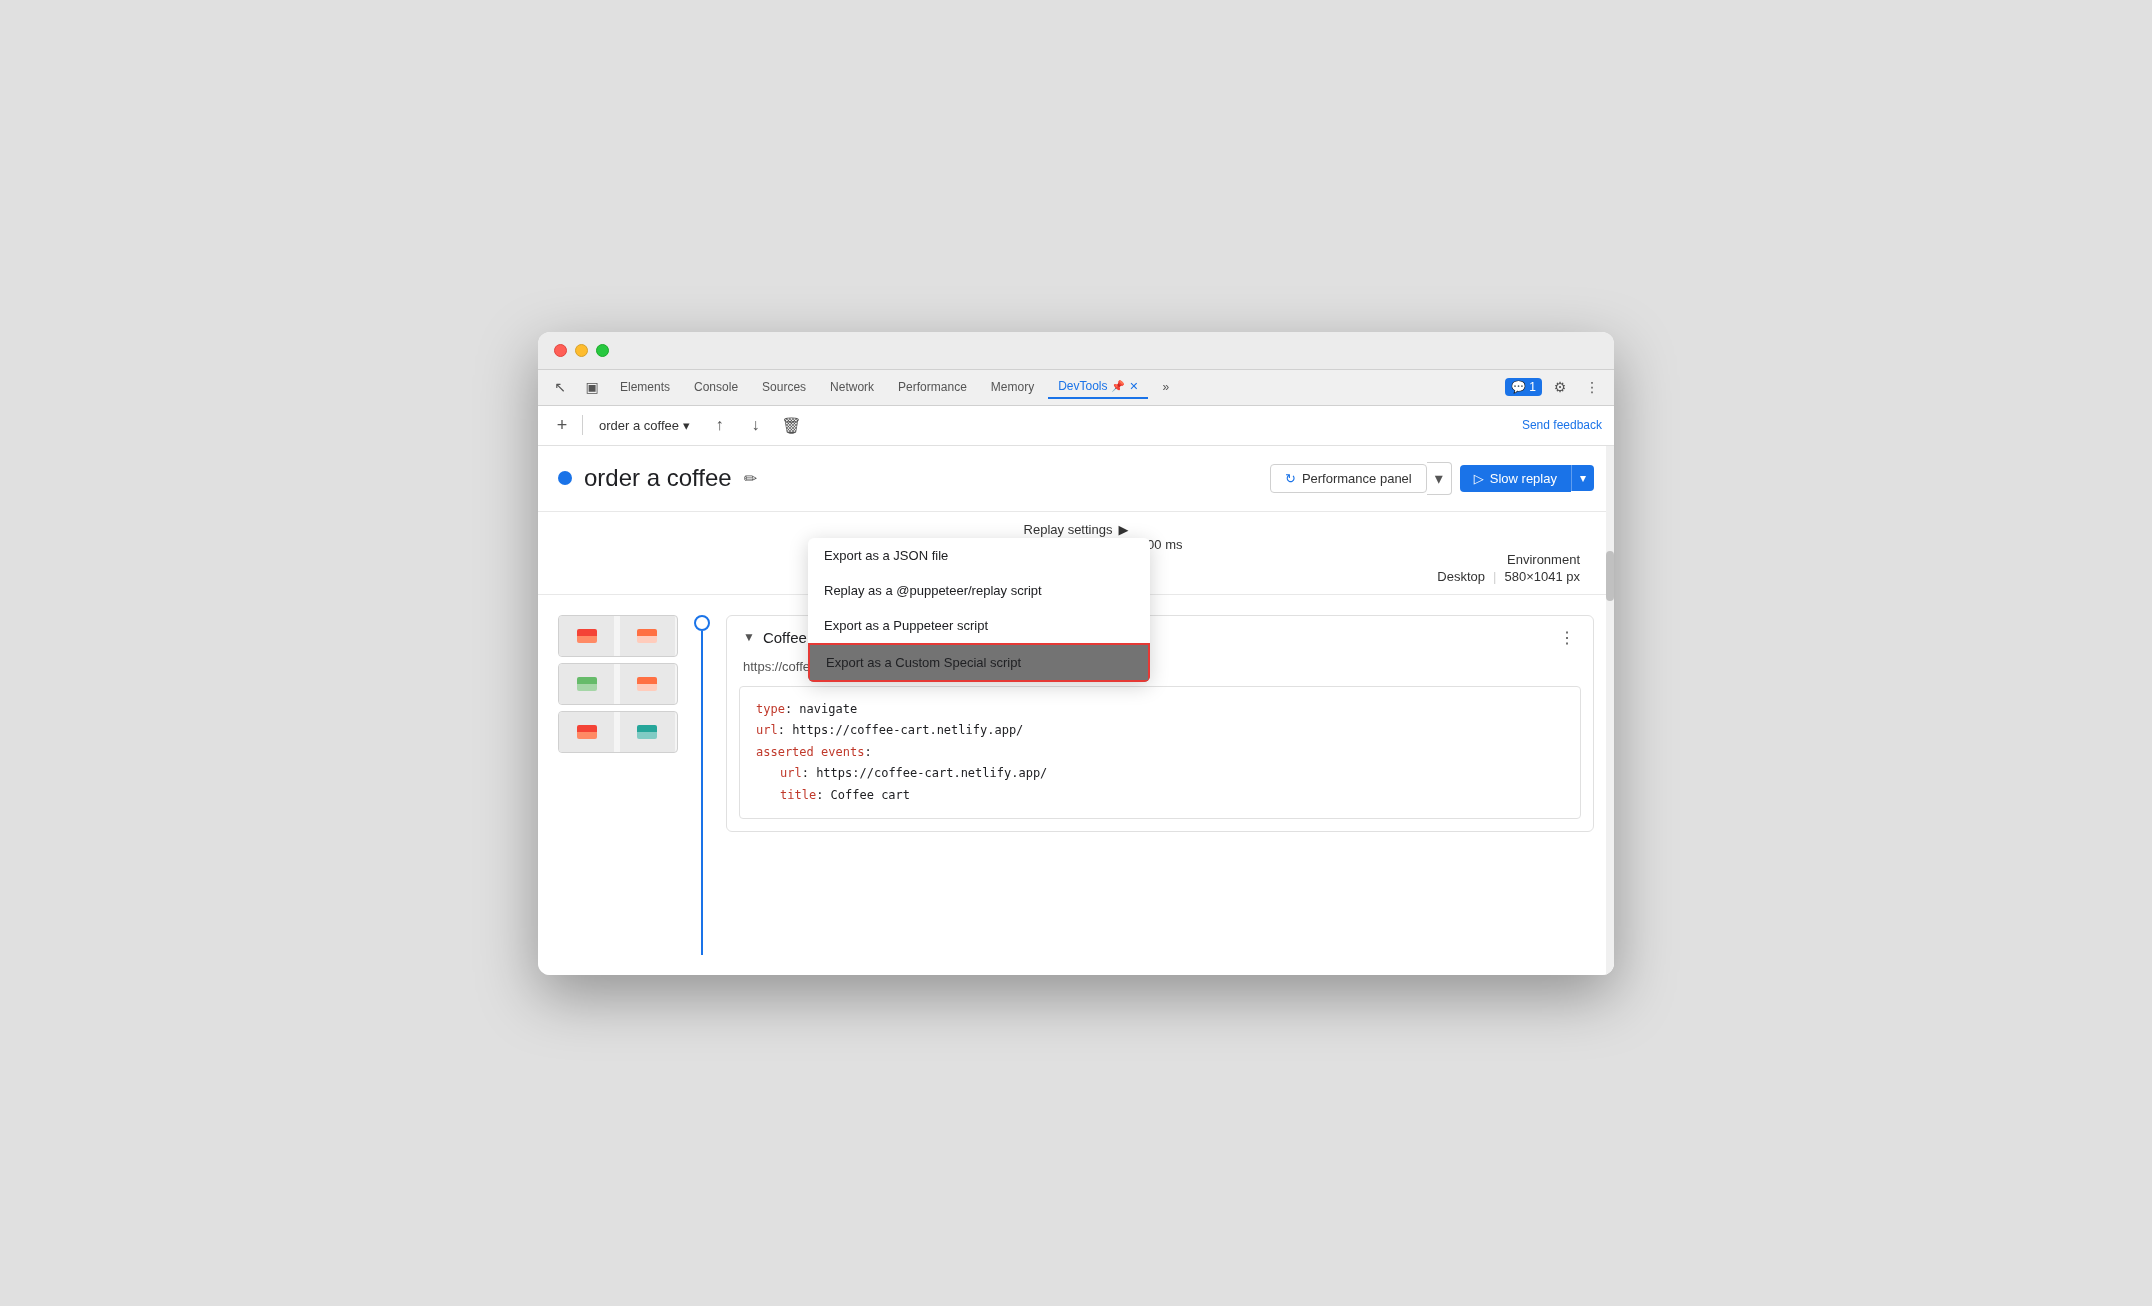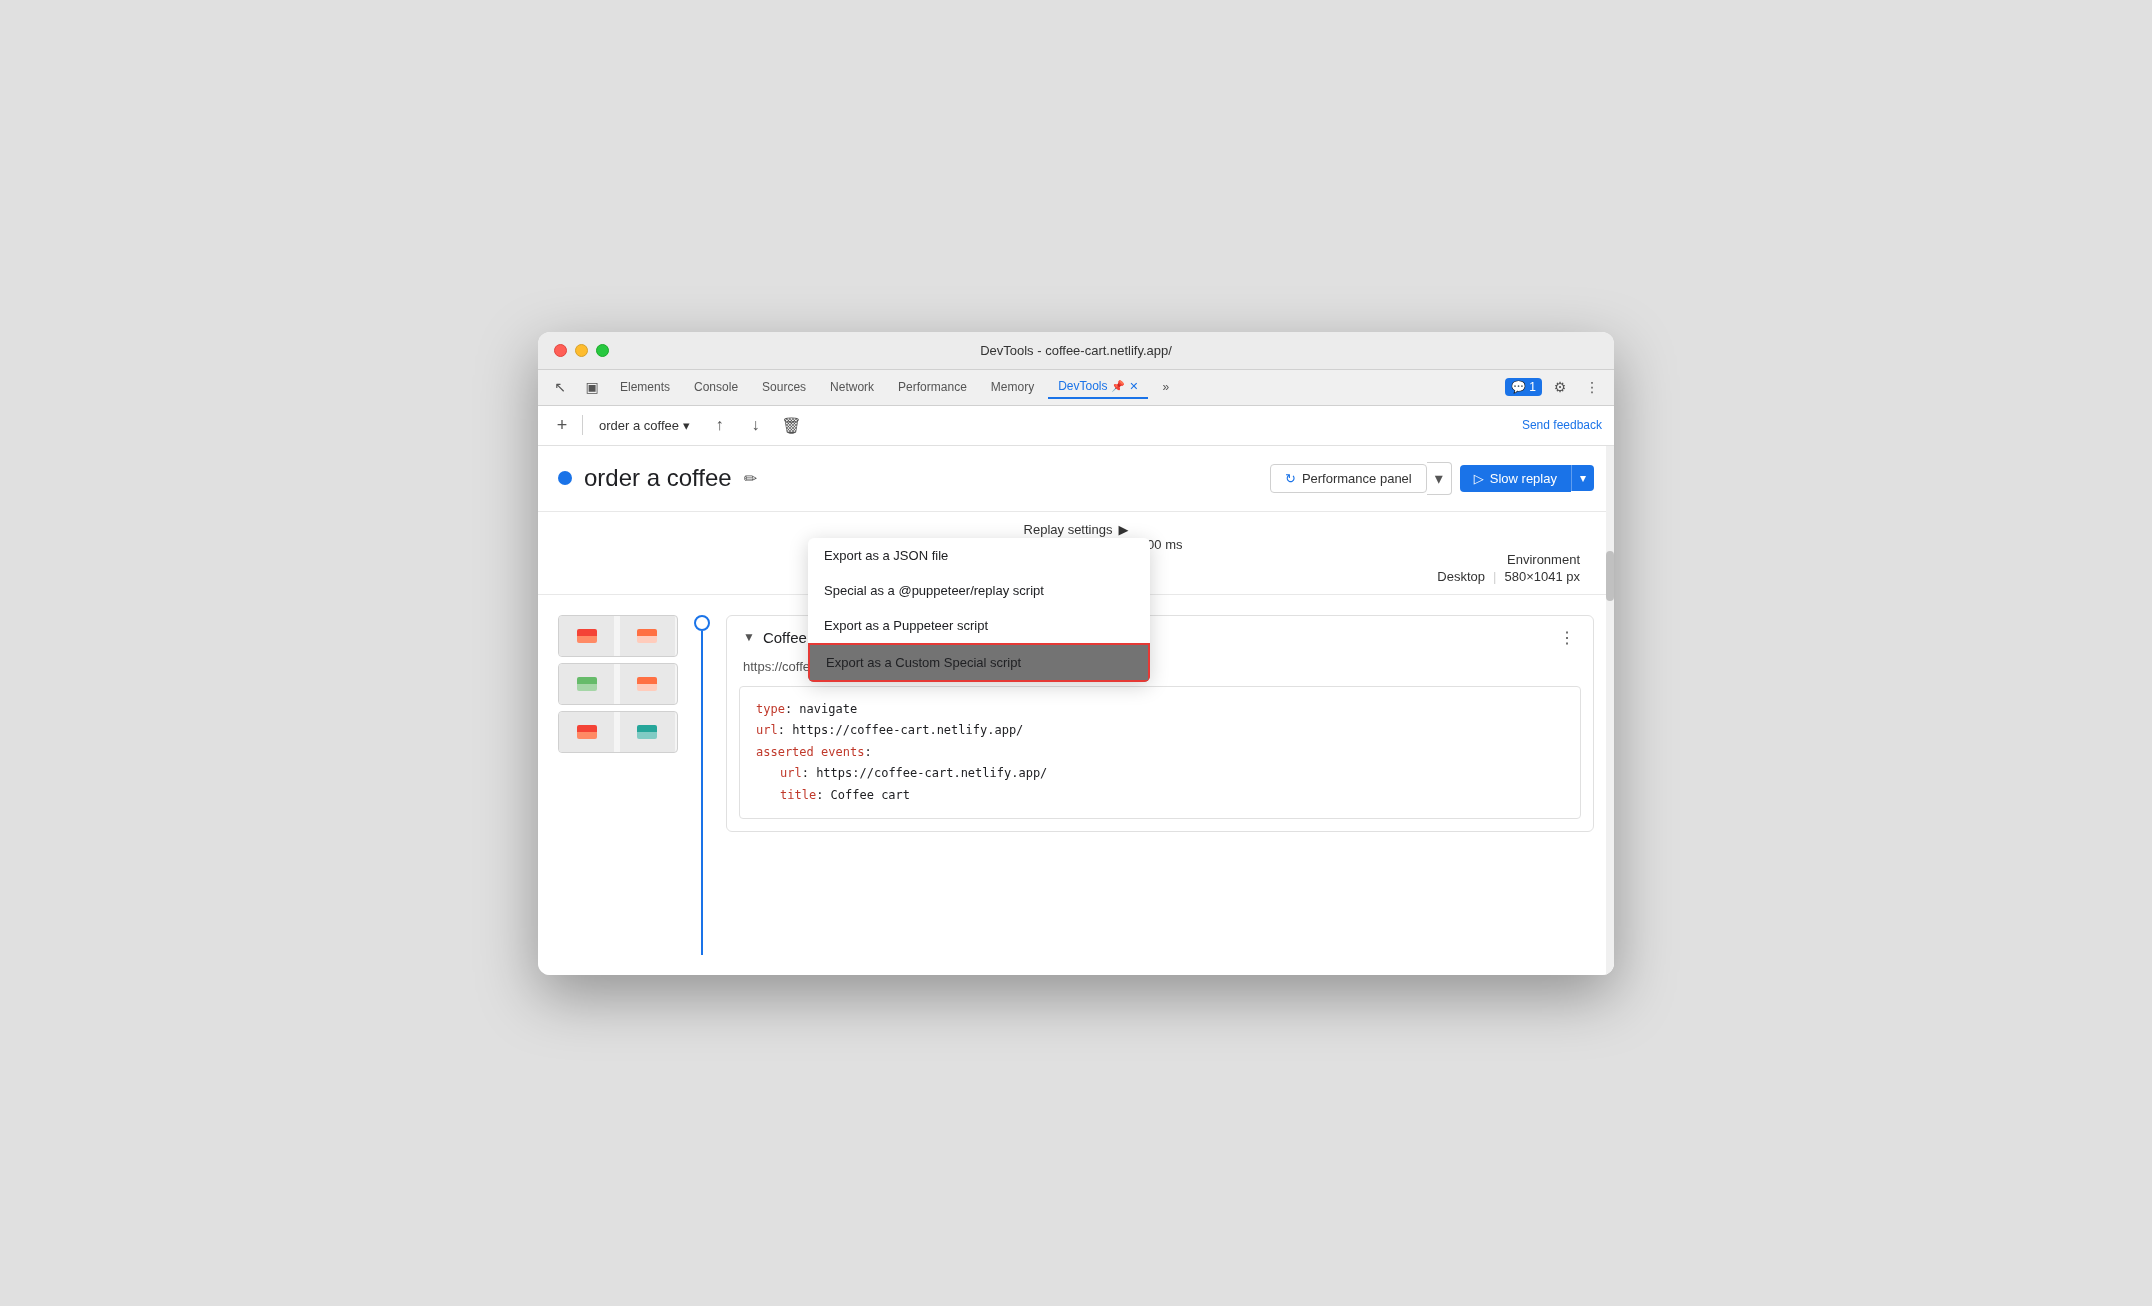--- a/index.html
+++ b/index.html
@@ -458,21 +458,20 @@
 <body>
 
 <div class="window">
 
   <div class="titlebar">
     <div class="traffic-lights">
       <div class="traffic-light tl-red"></div>
       <div class="traffic-light tl-yellow"></div>
       <div class="traffic-light tl-green"></div>
     </div>
-    <span class="titlebar-title">DevTools - coffee-cart.netlify.app/</span>
   </div>
 
   <div class="devtools-bar">
     <div class="dt-icon-btn">↖</div>
     <div class="dt-icon-btn">▣</div>
     <div class="dt-tab">Elements</div>
     <div class="dt-tab">Console</div>
     <div class="dt-tab">Sources</div>
     <div class="dt-tab">Network</div>
     <div class="dt-tab">Performance</div>
@@ -551,21 +550,21 @@
           <span>580×1041 px</span>
         </div>
       </div>
     </div>
 
     <div class="dropdown-menu">
       <div class="dropdown-item">
         <span>Export as a JSON file</span>
       </div>
       <div class="dropdown-item">
-        <span>Special as a @puppeteer/replay script</span>
+        <span>Replay as a @puppeteer/replay script</span>
       </div>
       <div class="dropdown-item">
         <span>Export as a Puppeteer script</span>
       </div>
       <div class="dropdown-item with-border">
         <span>Export as a Custom Special script</span>
       </div>
     </div>
 
     <div class="recording-area">

